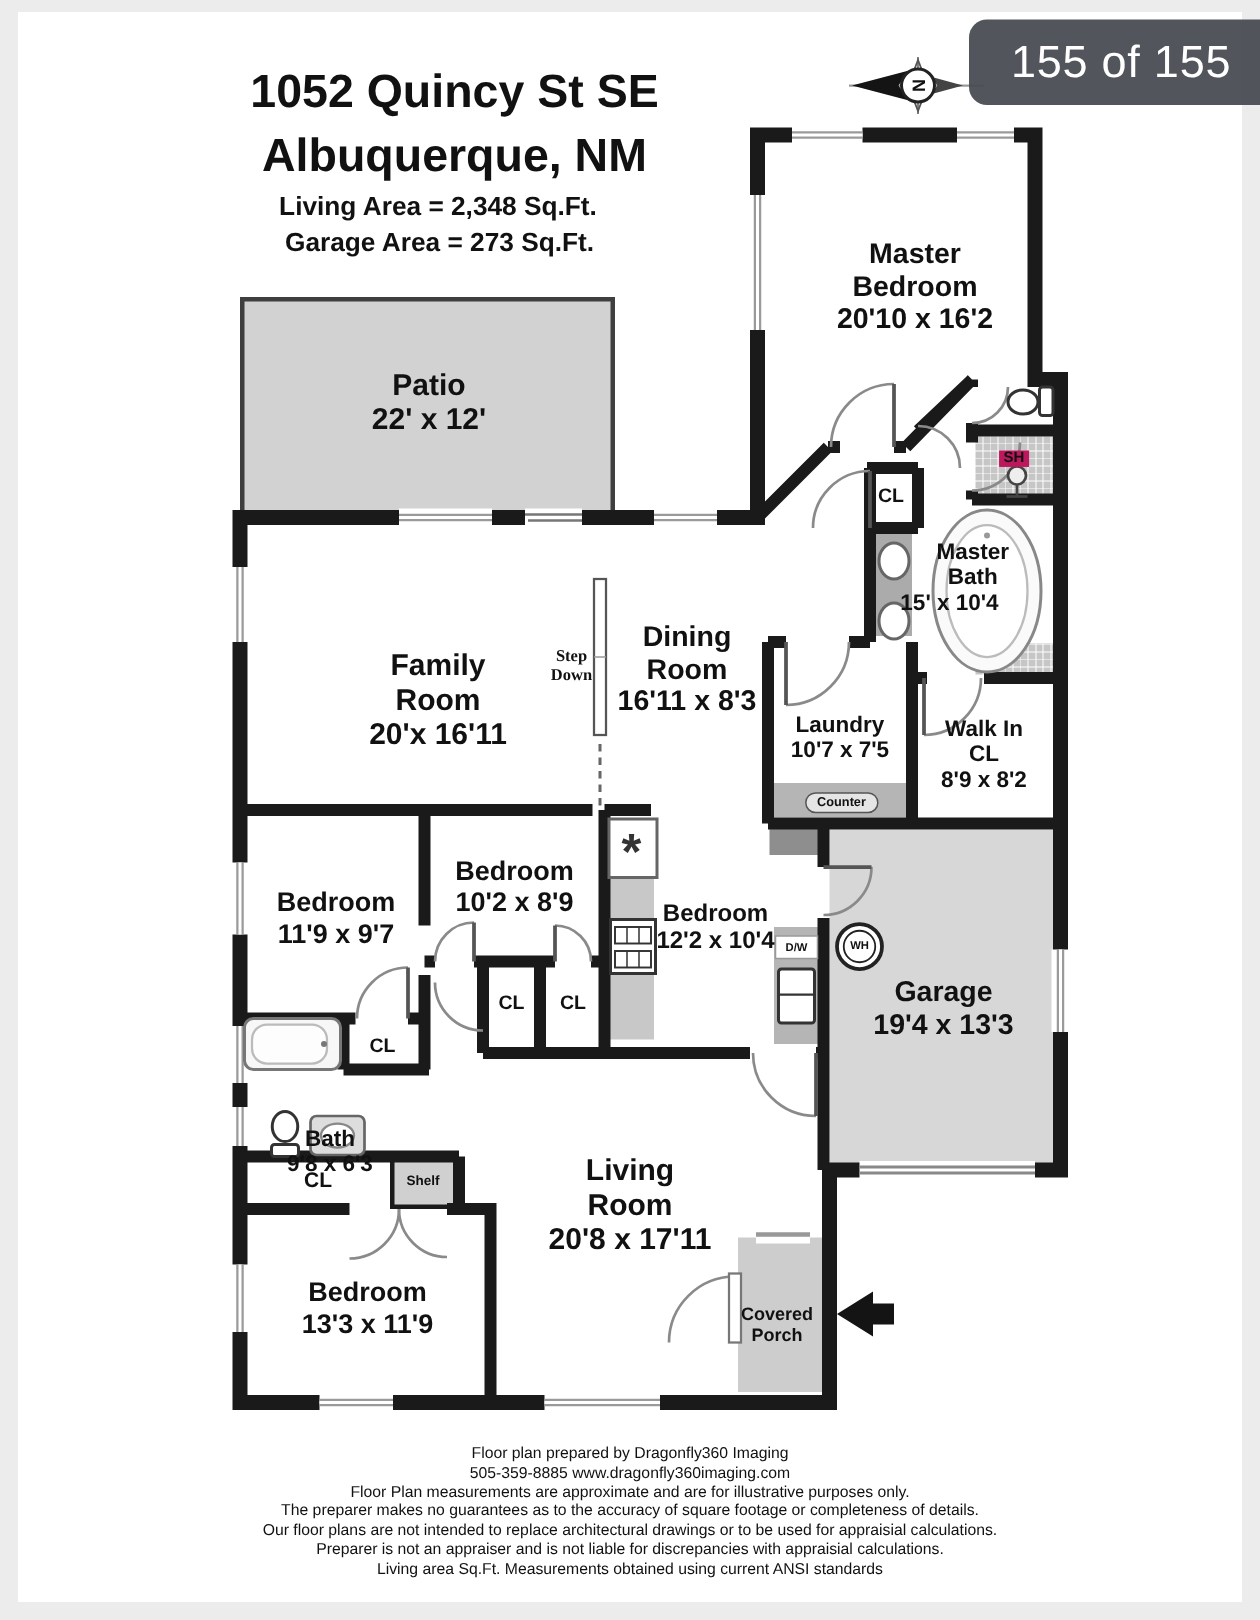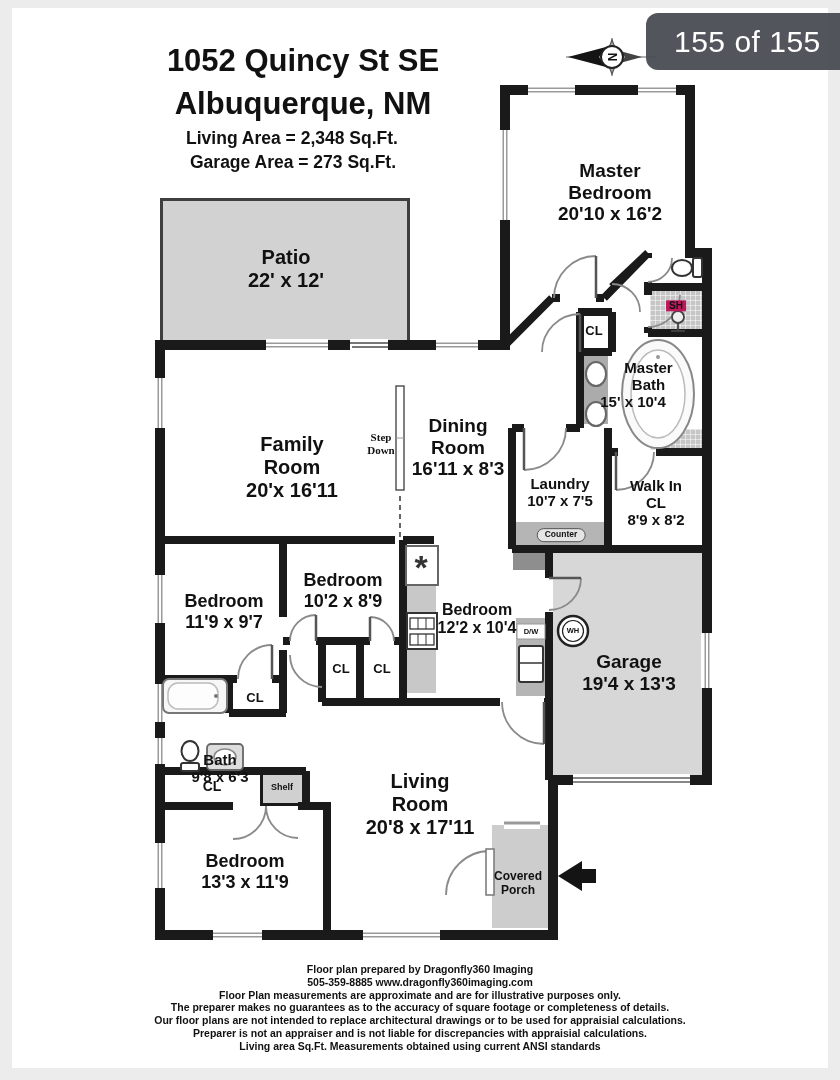--- a/index.html
+++ b/index.html
@@ -18,21 +18,21 @@
      repeating-linear-gradient(0deg,rgba(255,255,255,.5) 0 1px,transparent 1px 5px),
      repeating-linear-gradient(90deg,rgba(255,255,255,.5) 0 1px,transparent 1px 5px);}
   svg.plan{position:absolute;left:0;top:0;z-index:2;}
   .lbl{position:absolute;transform:translate(-50%,-50%);text-align:center;
        font-weight:bold;line-height:1.14;z-index:10;}
   .lbl .nm{display:block;margin:0 auto;}
   .lbl .dm{display:block;white-space:nowrap;}
   .pill{border:1.5px solid #555;background:#e5e5e5;border-radius:8px;padding:1px 7px;}
   .sh-tag{background:#be185d;padding:0 3px;}
   .footer{position:absolute;left:420px;top:963px;transform:translateX(-50%);
-          width:740px;text-align:center;font-weight:bold;font-size:10.5px;
+          width:740px;text-align:center;font-weight:normal;font-size:10.5px;
           line-height:12.8px;z-index:10;}
 </style>
 </head>
 <body>
 
 <div class="page">
 
   <div class="badge">155 of 155</div>
 
   <div class="hdr" style="left:303px;top:61px;font-size:31px;">1052 Quincy St SE</div>

